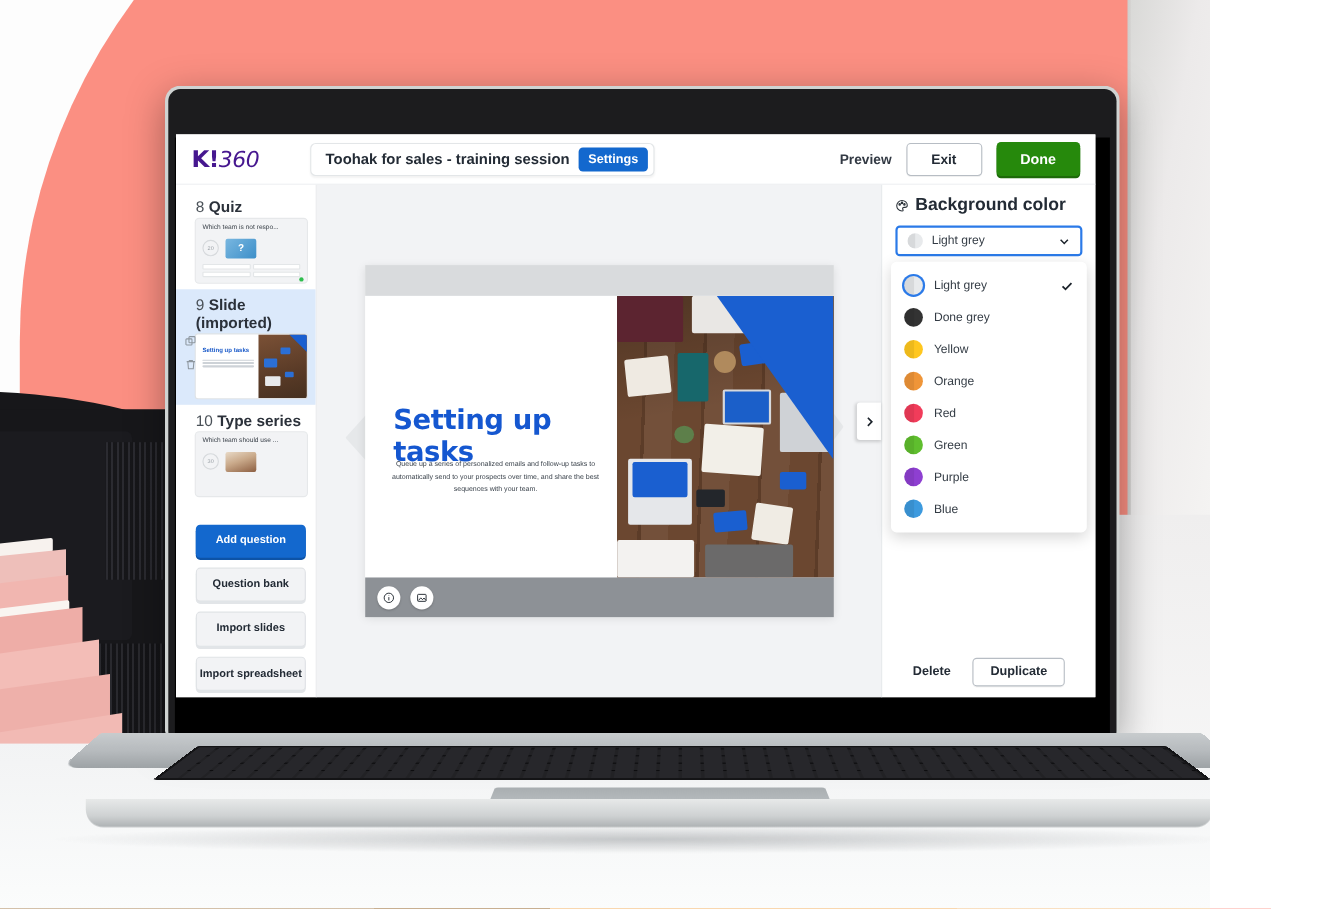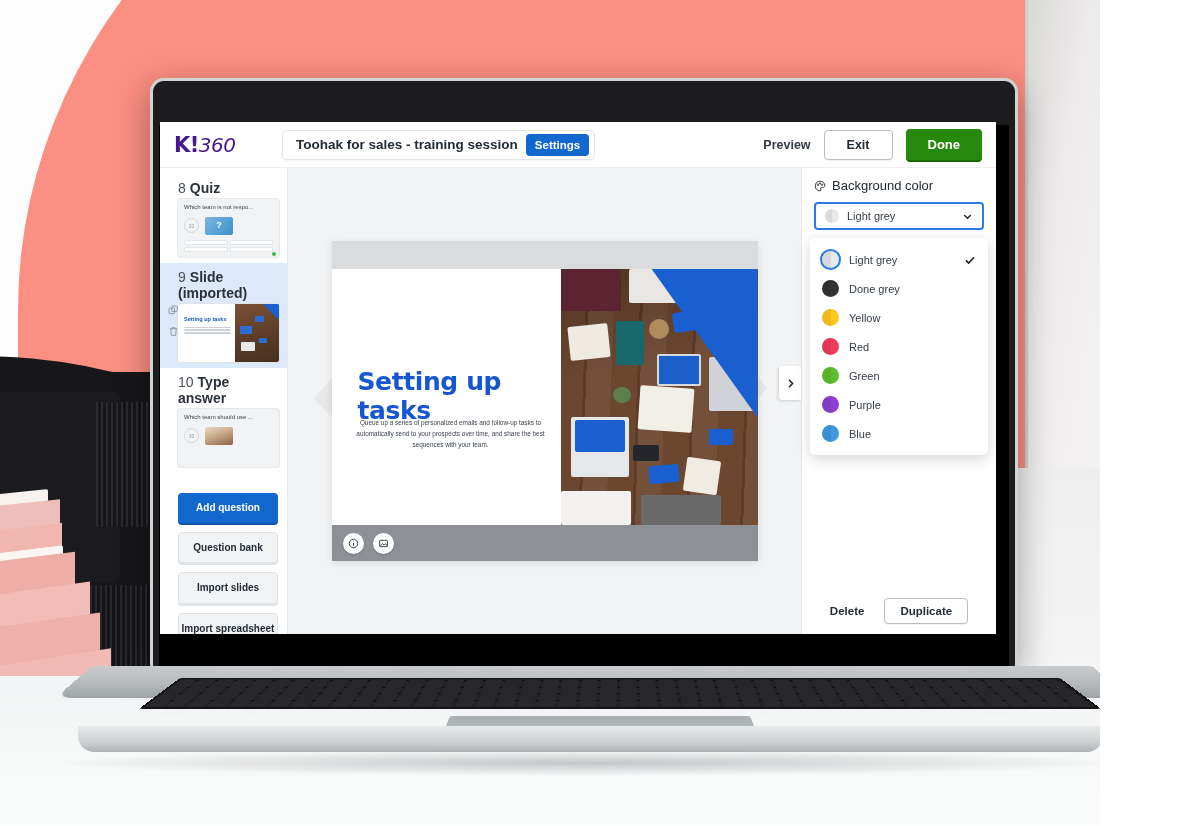--- a/index.html
+++ b/index.html
@@ -343,21 +343,21 @@
   }
   .next-chevron svg { width: 11px; height: 11px; stroke: #1c232b; fill: none; stroke-width: 2.2; }
 
   
   .rightpanel {
     width: 195px; flex: 0 0 195px; background: #fff; border-left: 1px solid #e6e9ec;
     position: relative; padding: 10px 12px;
   }
   .rp-head { display: flex; align-items: center; gap: 6px; margin-bottom: 9px; }
   .rp-head svg { width: 12px; height: 12px; stroke: #2b3239; fill: none; stroke-width: 1.3; }
-  .rp-head span { font-size: 13px; font-weight: 400; color: #232b35; }
+  .rp-head span { font-size: 16px; font-weight: 700; color: #232b35; }
   .select-box {
     height: 28px; border: 2px solid #2b7ae8; border-radius: 4px; background: #fff;
     display: flex; align-items: center; gap: 8px; padding: 0 9px; cursor: pointer;
   }
   .sw { width: 14px; height: 14px; border-radius: 50%; position: relative; overflow: hidden; flex: 0 0 14px; }
   .sw::after { content:""; position: absolute; left: 0; top: 0; width: 50%; height: 100%; background: rgba(0,0,0,.07); }
   .select-label { font-size: 11px; color: #343c45; flex: 1; }
   .caret { width: 11px; height: 11px; stroke: #1c232b; fill: none; stroke-width: 2; }
   .menu {
     position: absolute; left: 8px; right: 8px; top: 70px;
@@ -488,21 +488,21 @@
                 <i style="left:5px;top:22px;width:12px;height:8px;"></i>
                 <i style="left:20px;top:12px;width:9px;height:6px;"></i>
                 <i style="left:6px;top:38px;width:14px;height:9px;background:#e8e9eb;"></i>
                 <i style="left:24px;top:34px;width:8px;height:5px;"></i>
               </div>
             </div>
           </div>
 
           <div class="slide-item">
             <div class="slide-head">
-              <span class="n">10</span><span>Type answer</span>
+              <span class="n">10</span><span>Type series</span>
             </div>
             <div class="slide-card">
               <div class="q-text">Which team should use ...</div>
               <div class="q-row">
                 <div class="q-timer">30</div>
                 <div class="q-img photo"></div>
               </div>
             </div>
           </div>
 
@@ -601,20 +601,24 @@
               </div>
               <div class="menu-item">
                 <span class="sw" style="background: rgb(51, 51, 51);"></span>
                 <span class="ml">Done grey</span>
               </div>
               <div class="menu-item">
                 <span class="sw" style="background: rgb(255, 199, 31);"></span>
                 <span class="ml">Yellow</span>
               </div>
               <div class="menu-item">
+                <span class="sw" style="background: rgb(239, 149, 56);"></span>
+                <span class="ml">Orange</span>
+              </div>
+              <div class="menu-item">
                 <span class="sw" style="background: rgb(241, 60, 90);"></span>
                 <span class="ml">Red</span>
               </div>
               <div class="menu-item">
                 <span class="sw" style="background: rgb(95, 190, 46);"></span>
                 <span class="ml">Green</span>
               </div>
               <div class="menu-item">
                 <span class="sw" style="background: rgb(142, 63, 209);"></span>
                 <span class="ml">Purple</span>

